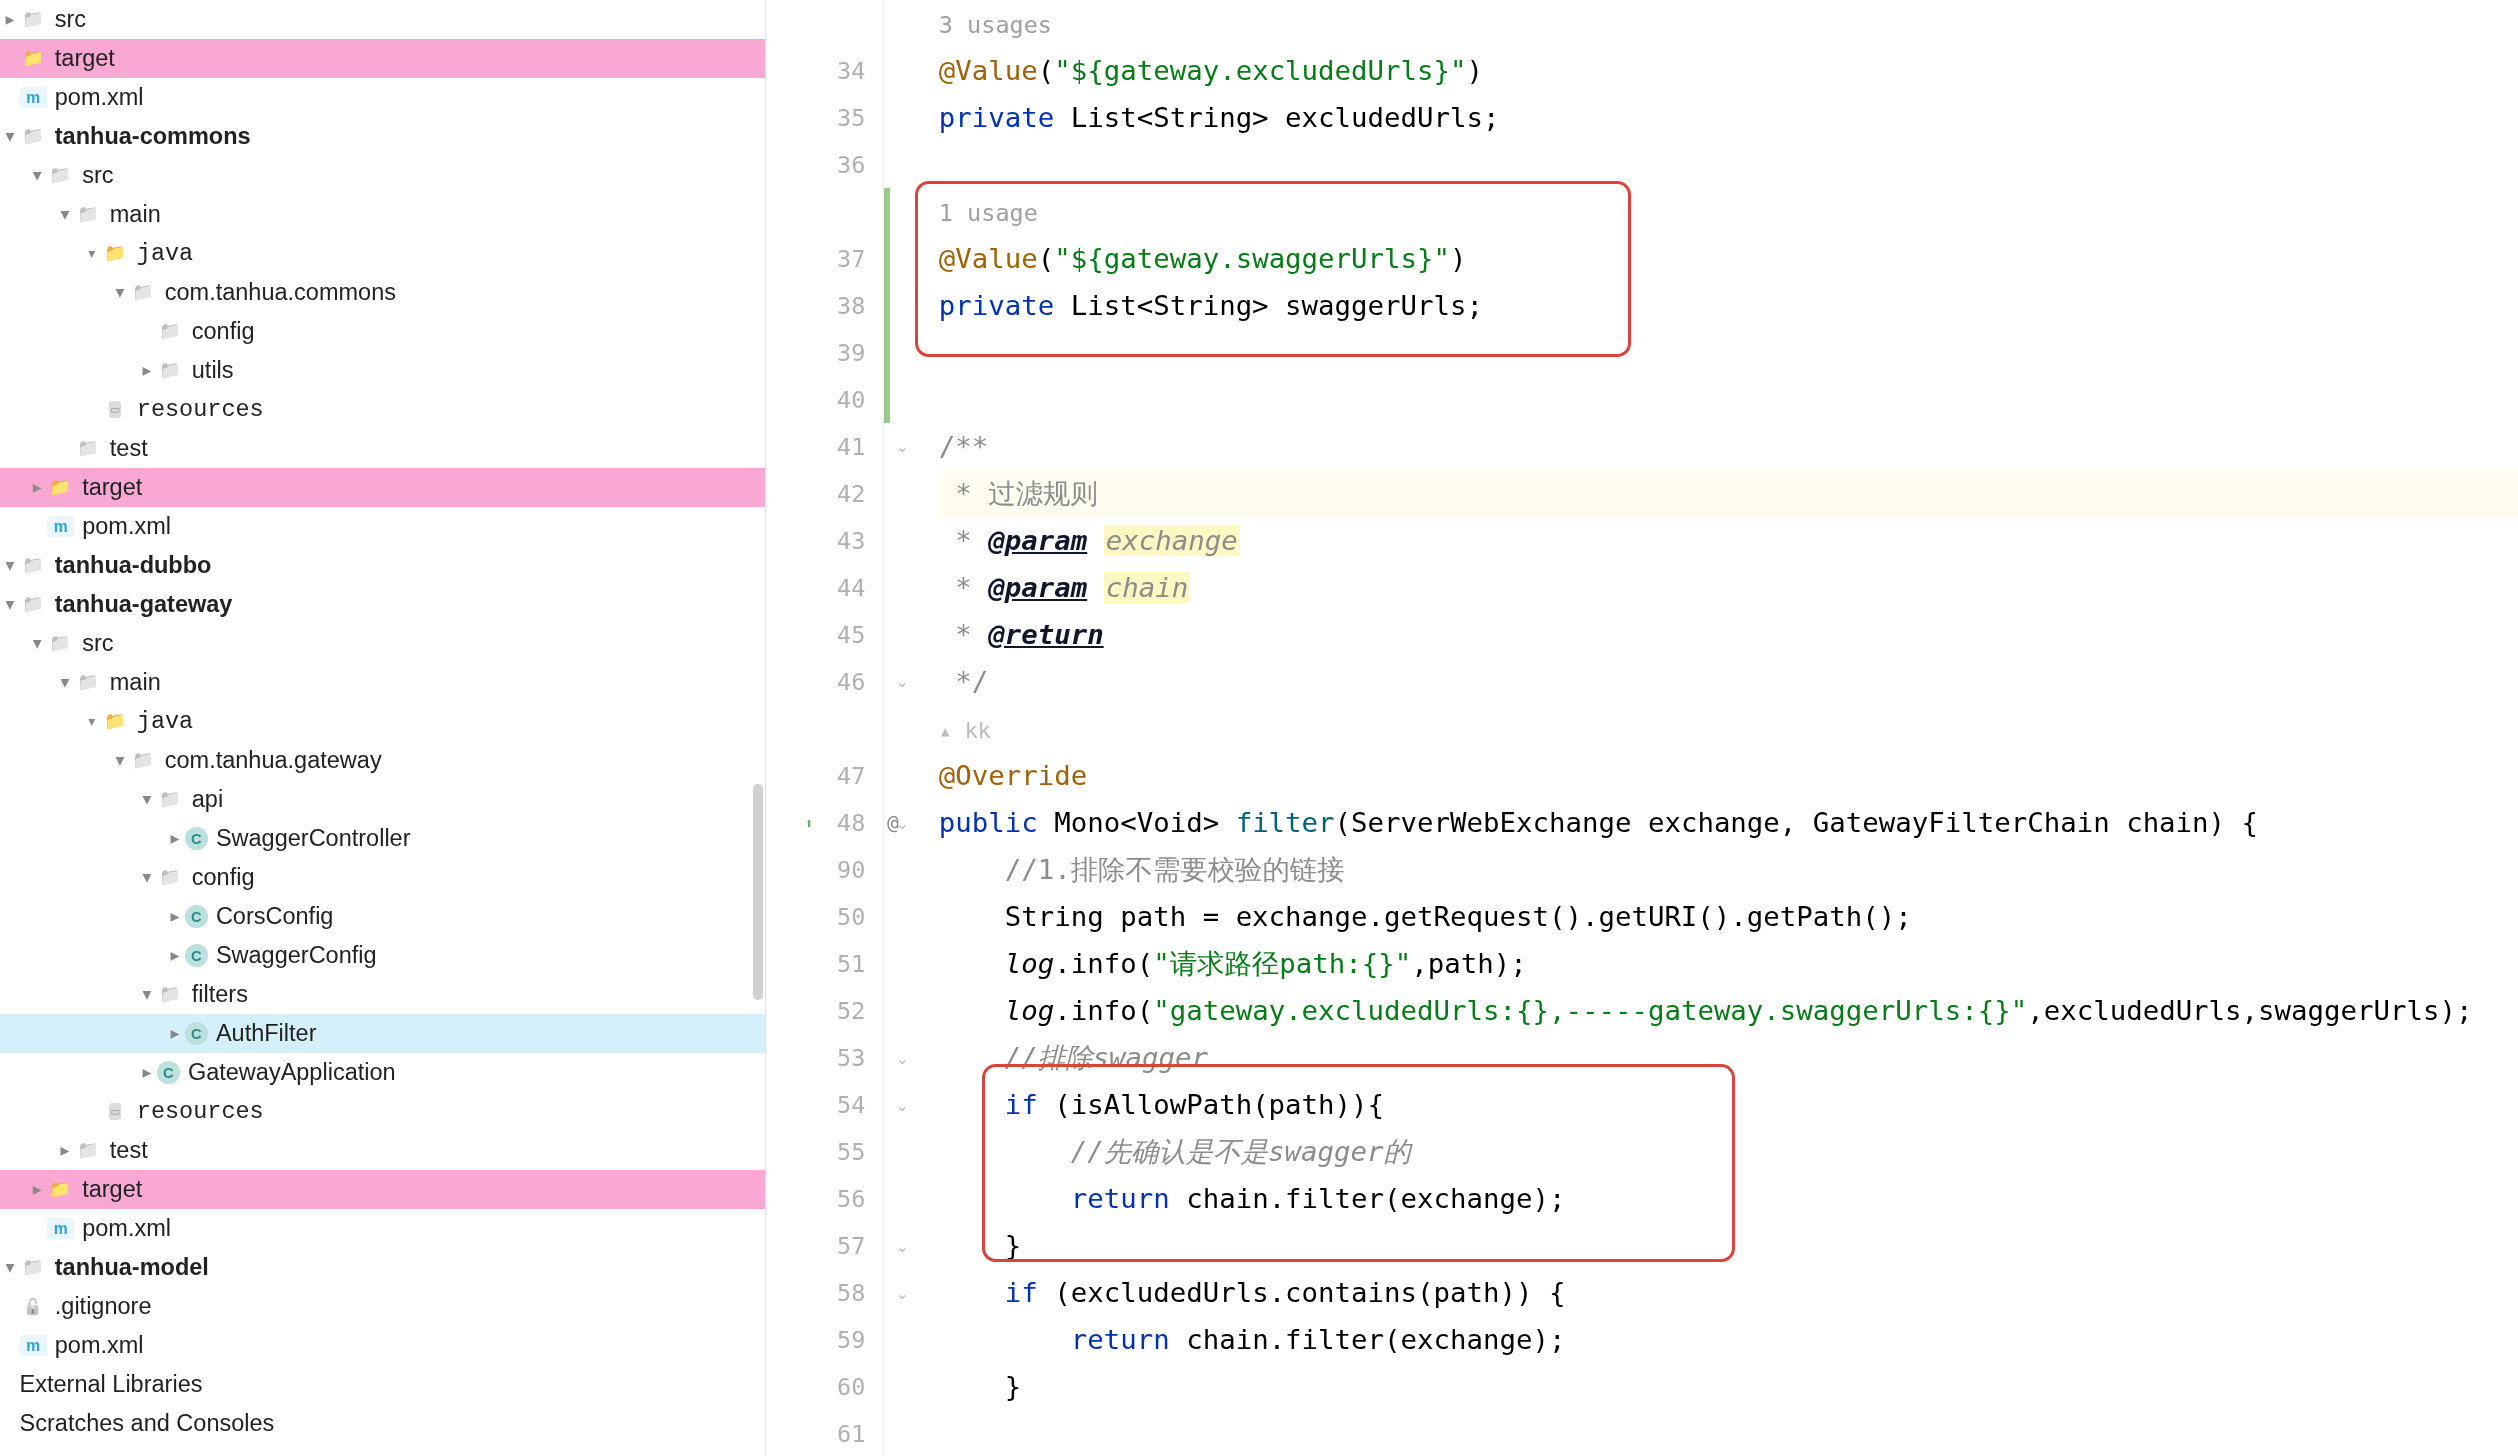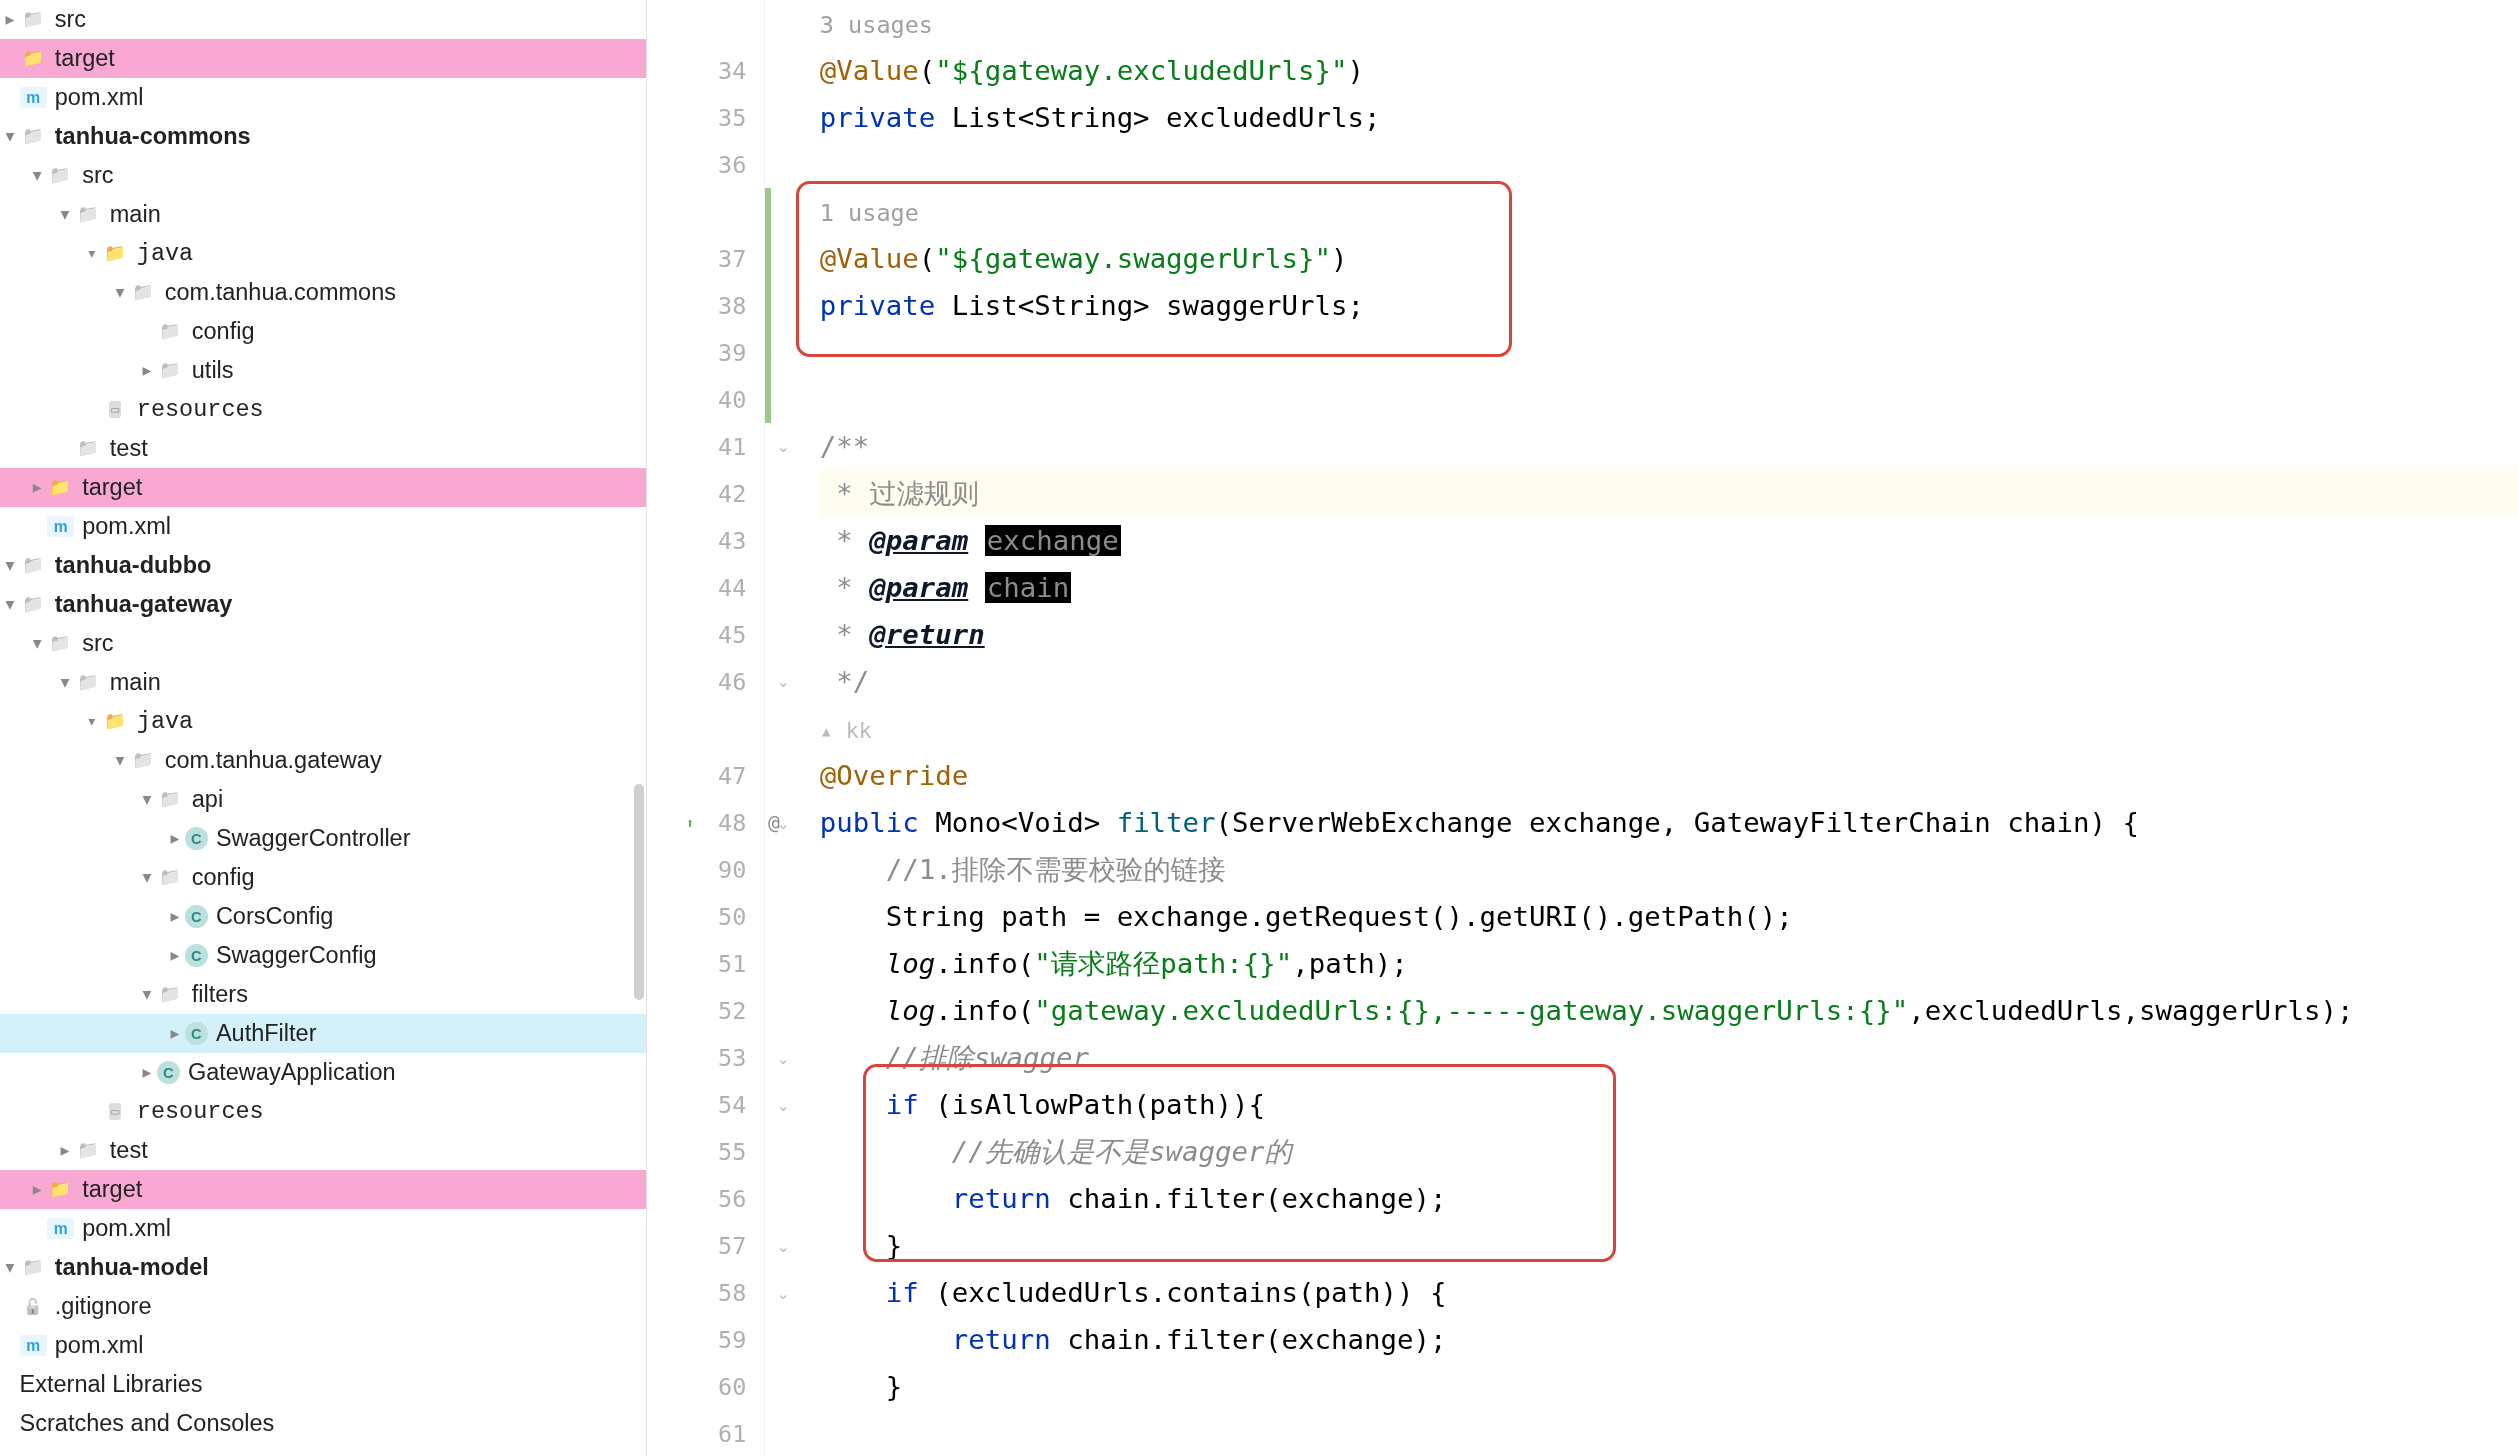--- a/index.html
+++ b/index.html
@@ -7,21 +7,21 @@
   font-family: ".AppleSystemUIFont", "Helvetica Neue", Arial, sans-serif;
   font-size: 23.5px;
   background: #ffffff;
   color: #000000;
   display: flex;
   height: 1457px;
   width: 2519px;
   overflow: hidden;
 }
 .sidebar {
-  width: 647px;
+  width: 766px;
   background: #ffffff;
   border-right: 1px solid #e0e0e0;
   display: flex;
   flex-direction: column;
   overflow-y: hidden;
   position: relative;
 }
 .tree {
   padding-top: 0;
 }
@@ -167,21 +167,21 @@
   white-space: pre;
 }
 .hint { color: #a0a0a0; font-size: 23.5px; }
 .kw { color: #0033b3; }
 .ann { color: #a16207; }
 .str { color: #067d17; }
 .field { color: #000000; }
 .method { color: #00627a; }
 .comment { color: #8c8c8c; }
 .doc-tag { color: #0f172a; font-style: italic; text-decoration: underline; font-weight: 600; }
-.doc-param { background: #000000; padding: 0 2px; }
+.doc-param { font-style: italic; background: #fef9c3; padding: 0 2px; }
 .italic { font-style: italic; }
 .author-ghost { color: #bbb; font-size: 21.6px; }
 .current-line-bg { background: #fefdf0; }
 .red-box {
   position: absolute;
   border: 3.9px solid #d9453a;
   border-radius: 13.7px;
   pointer-events: none;
 }
 </style>

